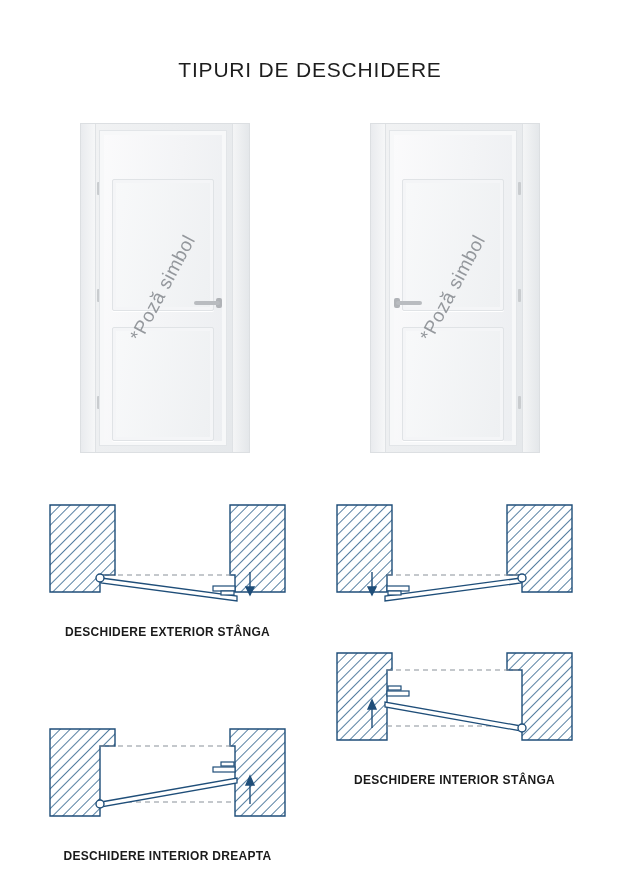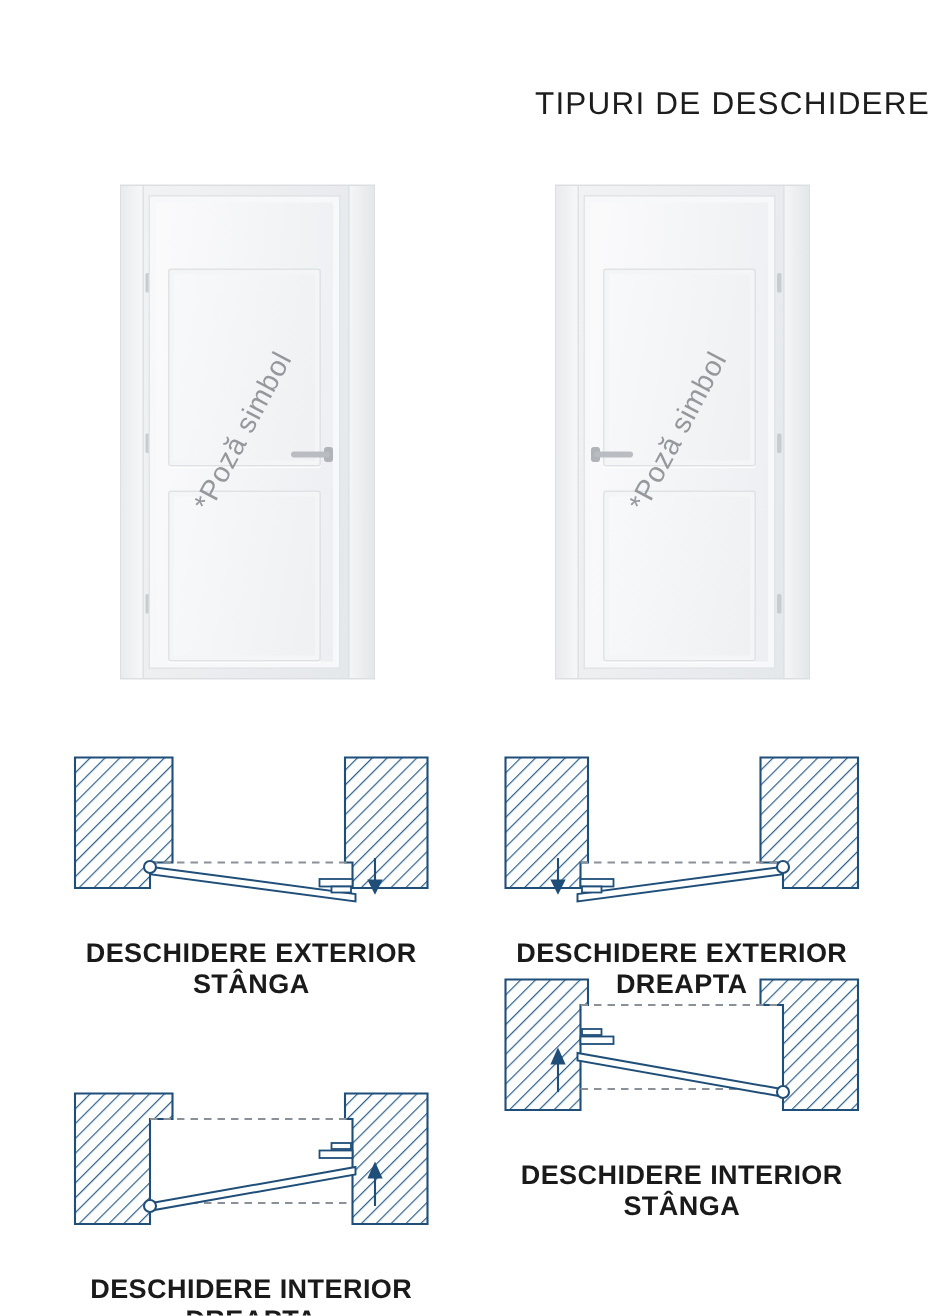--- a/index.html
+++ b/index.html
@@ -13,21 +13,21 @@
     position: relative;
     font-family: "Liberation Sans", sans-serif;
     color: #1a1a1a;
     overflow: hidden;
   }
   .page-title {
     position: absolute;
     top: 58px;
     left: 0;
     width: 620px;
-    text-align: right;
+    text-align: center;
     font-size: 21px;
     letter-spacing: 0.8px;
     font-weight: 400;
     color: #1d1d1d;
   }
 
   
   .door-photo {
     position: absolute;
     width: 170px;
@@ -117,21 +117,21 @@
   }
 
   
   .schematic {
     position: absolute;
     width: 245px;
   }
   .schematic .svg-wrap { display: block; }
   .schem-label {
     text-align: center;
-    font-size: 18px;
+    font-size: 12px;
     font-weight: bold;
     letter-spacing: 0.3px;
     color: #1a1a1a;
     margin-top: 7px;
   }
   .s1 { left: 45px;  top: 500px; }
   .s2 { left: 332px; top: 500px; }
   .s3 { left: 45px;  top: 724px; }
   .s4 { left: 332px; top: 648px; }
 </style>
@@ -222,21 +222,20 @@
     <circle cx="190" cy="78" r="4" fill="#ffffff" stroke="#1f4e79" stroke-width="1.4"></circle>
     <g stroke="#1f4e79" stroke-width="1.2" fill="#ffffff">
       <rect x="55" y="86" width="22" height="5"></rect>
       <rect x="56" y="91" width="13" height="4"></rect>
     </g>
     <g stroke="#1f4e79" stroke-width="1.4" fill="#1f4e79">
       <line x1="40" y1="72" x2="40" y2="90"></line>
       <path d="M40,95 L36,87 L44,87 Z"></path>
     </g>
   </svg>
-  <div class="schem-label">DESCHIDERE EXTERIOR DREAPTA</div>
 </div>
 
 <div class="schematic s3">
   <svg class="svg-wrap" width="245" height="118" viewBox="0 0 245 118">
     <path d="M5,5 L70,5 L70,22 L55,22 L55,92 L5,92 Z" fill="url(#hatch)" stroke="#1f4e79" stroke-width="1.4"></path>
     <path d="M185,5 L240,5 L240,92 L190,92 L190,22 L185,22 Z" fill="url(#hatch)" stroke="#1f4e79" stroke-width="1.4"></path>
     <line x1="55" y1="22" x2="190" y2="22" stroke="#8a9199" stroke-width="1.2" stroke-dasharray="5,4"></line>
     <line x1="55" y1="78" x2="190" y2="78" stroke="#8a9199" stroke-width="1.2" stroke-dasharray="5,4"></line>
     <g stroke="#1f4e79" stroke-width="1.3" fill="#ffffff">
       <path d="M56,78 L192,54 L192,59 L56,83 Z"></path>

